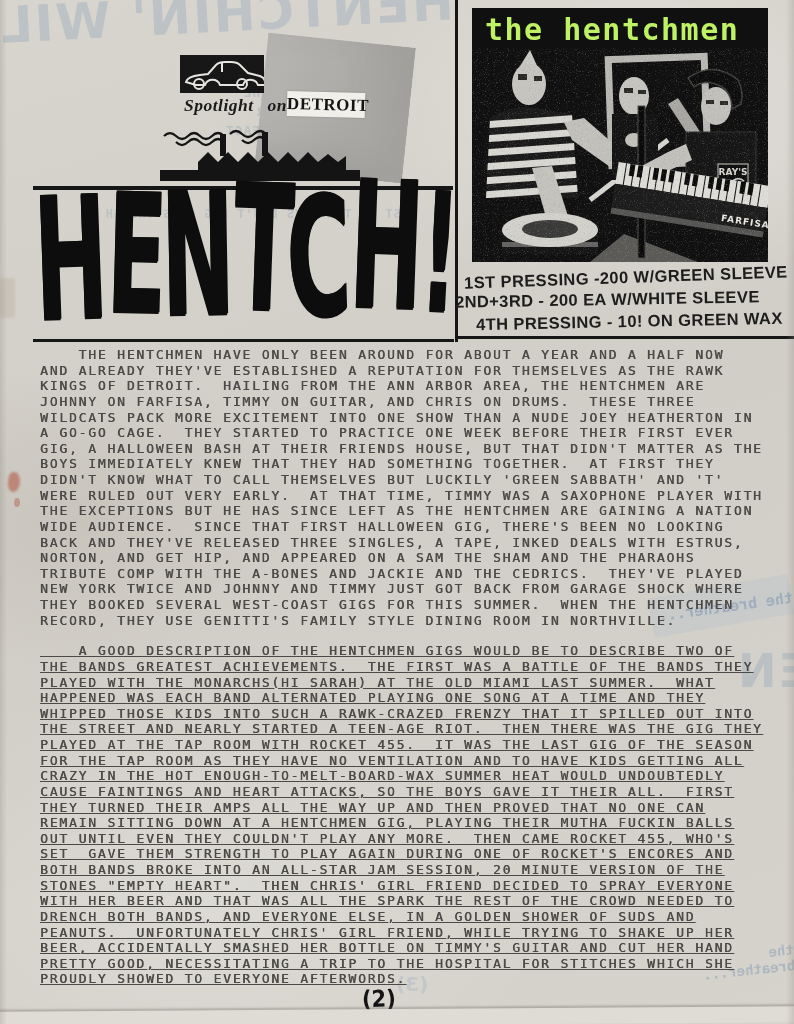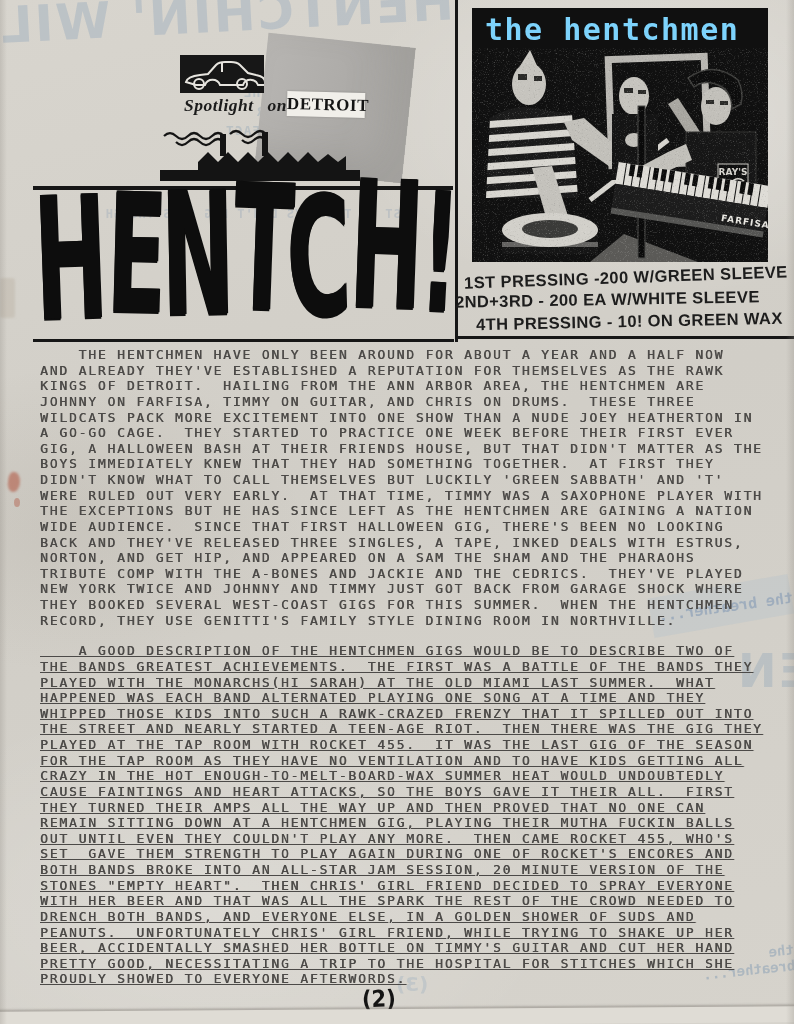--- a/index.html
+++ b/index.html
@@ -54,21 +54,21 @@
   .hl0{transform:translateY(4px) rotate(-2deg)  scale(.95,1.85);}
   .hl1{transform:translateY(-2px) rotate(1.5deg) scale(.95,1.8);}
   .hl2{transform:translateY(0)   rotate(-1deg)  scale(.95,1.86);}
   .hl3{transform:translateY(-5px) rotate(2deg)  scale(.95,1.9);}
   .hl4{transform:translateY(1px) rotate(-1.5deg) scale(.95,1.8);}
   .hl5{transform:translateY(-7px) rotate(2deg)  scale(.95,1.92);}
   .hl6{transform:translateY(-3px) rotate(3deg)  scale(.9,1.8);}
   
   .photo-box{left:472px;top:8px;width:296px;height:254px;background:#101010;}
   .photo-title{position:absolute;left:13px;top:5px;font:700 30px/34px "DejaVu Sans Mono",monospace;
-    letter-spacing:1.5px;color:#7dd3fc;}
+    letter-spacing:1.5px;color:#bef264;}
   .photo-svg{position:absolute;left:0;top:40px;}
   
   .pn{font:700 16.5px/20px "Liberation Sans",sans-serif;letter-spacing:.4px;color:#1d1d1d;white-space:nowrap;}
   .pn1{left:464px;top:267px;transform:rotate(-2deg);}
   .pn2{left:455px;top:289px;transform:rotate(-1deg);}
   .pn3{left:476px;top:311px;transform:rotate(-1.2deg);}
   
   .article{left:40px;top:347px;width:756px;color:#4c4a48;}
   .para{white-space:pre;font-size:13px;line-height:15.62px;letter-spacing:1.81px;
     text-shadow:.4px 0 0 #55534f;}

